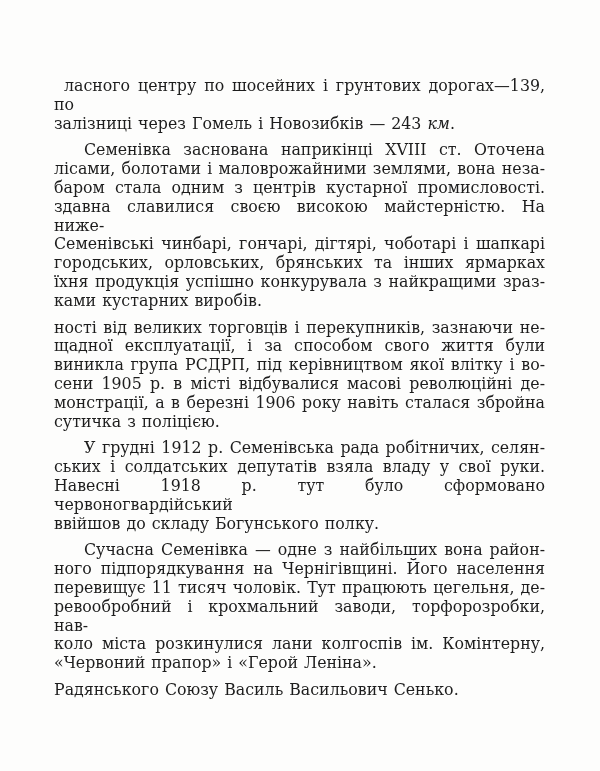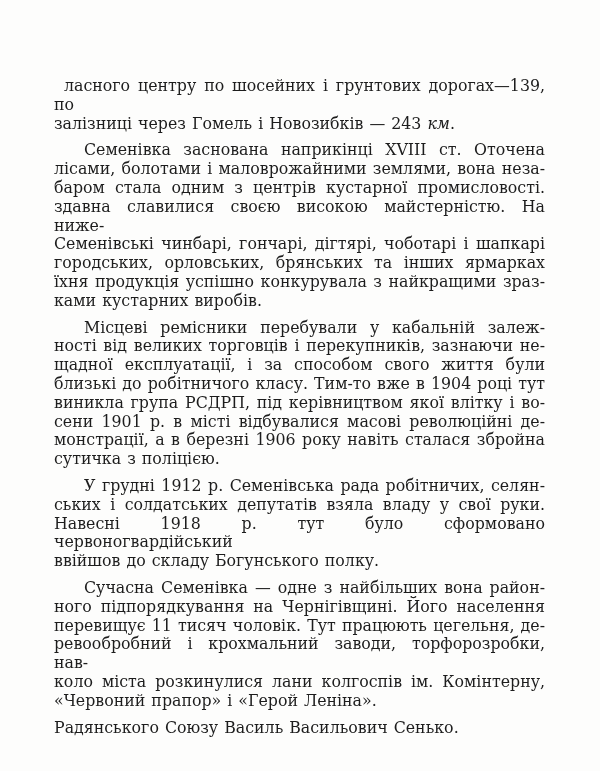--- a/index.html
+++ b/index.html
@@ -59,26 +59,24 @@
         <div class="line indent">Семенівка заснована наприкінці XVIII ст. Оточена</div>
         <div class="line">лісами, болотами і маловрожайними землями, вона неза-</div>
         <div class="line">баром стала одним з центрів кустарної промисловості.</div>
         <div class="line">здавна славилися своєю високою майстерністю. На ниже-</div>
         <div class="line">Семенівські чинбарі, гончарі, дігтярі, чоботарі і шапкарі</div>
         <div class="line">городських, орловських, брянських та інших ярмарках</div>
         <div class="line">їхня продукція успішно конкурувала з найкращими зраз-</div>
         <div class="line last">ками кустарних виробів.</div>
       </div>
       <div class="paragraph">
-        <div class="line indent">Місцеві ремісники перебували у кабальній залеж-</div>
         <div class="line">ності від великих торговців і перекупників, зазнаючи не-</div>
         <div class="line">щадної експлуатації, і за способом свого життя були</div>
-        <div class="line">близькі до робітничого класу. Тим-то вже в 1904 році тут</div>
         <div class="line">виникла група РСДРП, під керівництвом якої влітку і во-</div>
-        <div class="line">сени 1901 р. в місті відбувалися масові революційні де-</div>
+        <div class="line">сени 1905 р. в місті відбувалися масові революційні де-</div>
         <div class="line">монстрації, а в березні 1906 року навіть сталася збройна</div>
         <div class="line last">сутичка з поліцією.</div>
       </div>
       <div class="paragraph">
         <div class="line indent">У грудні 1912 р. Семенівська рада робітничих, селян-</div>
         <div class="line">ських і солдатських депутатів взяла владу у свої руки.</div>
         <div class="line">Навесні 1918 р. тут було сформовано червоногвардійський</div>
         <div class="line last">ввійшов до складу Богунського полку.</div>
       </div>
       <div class="paragraph">

